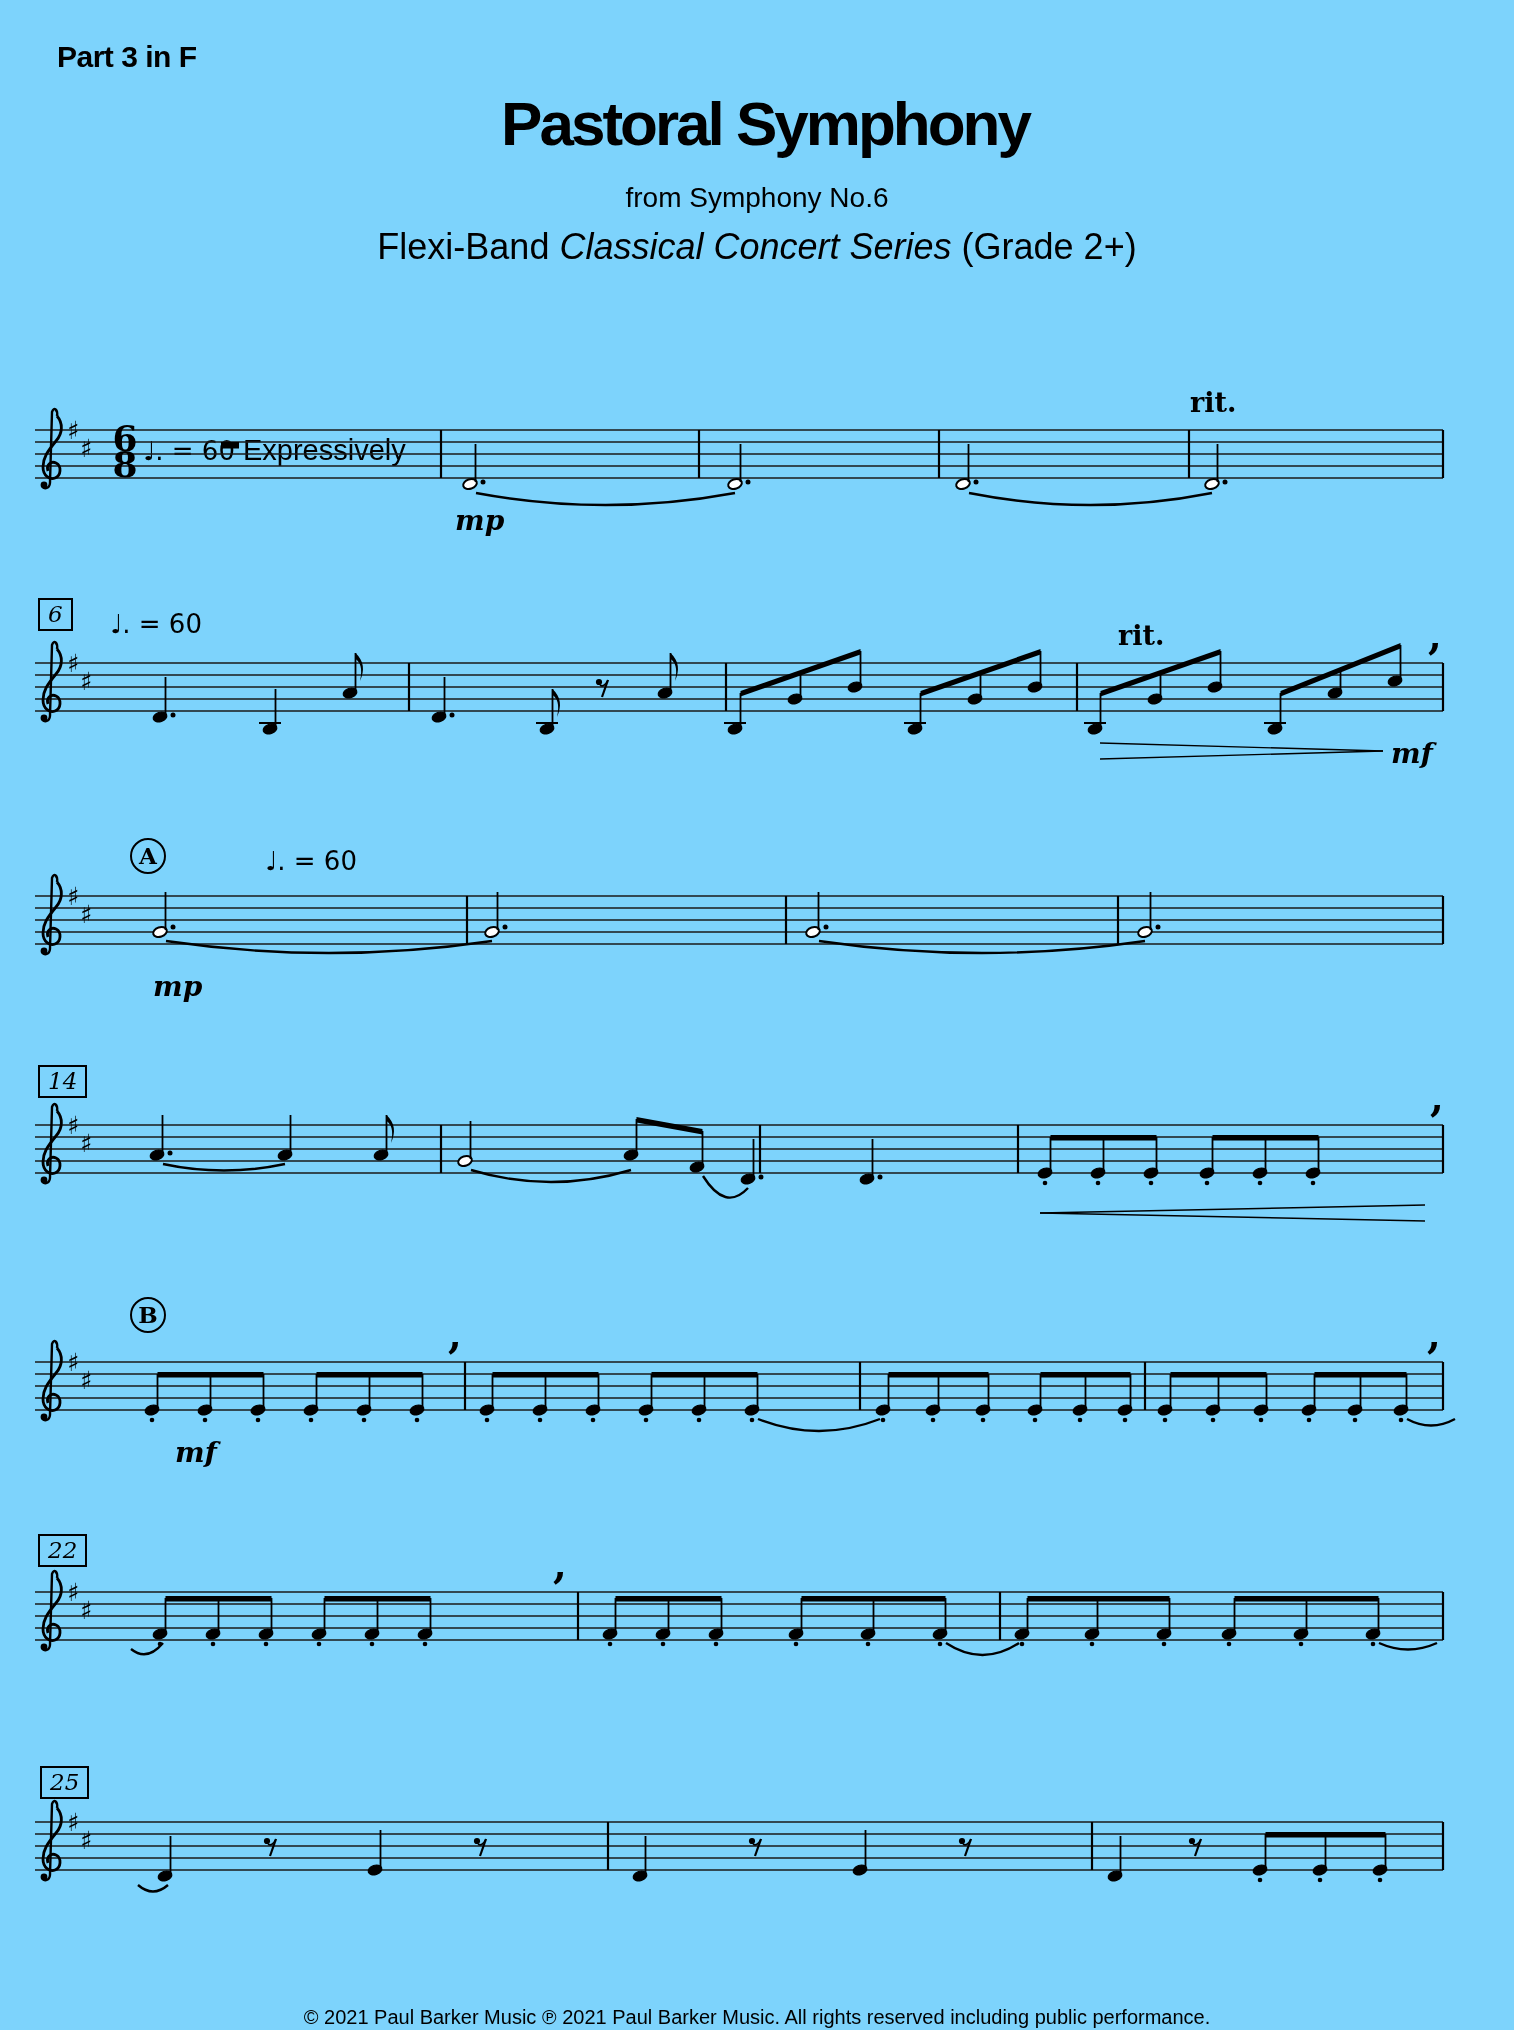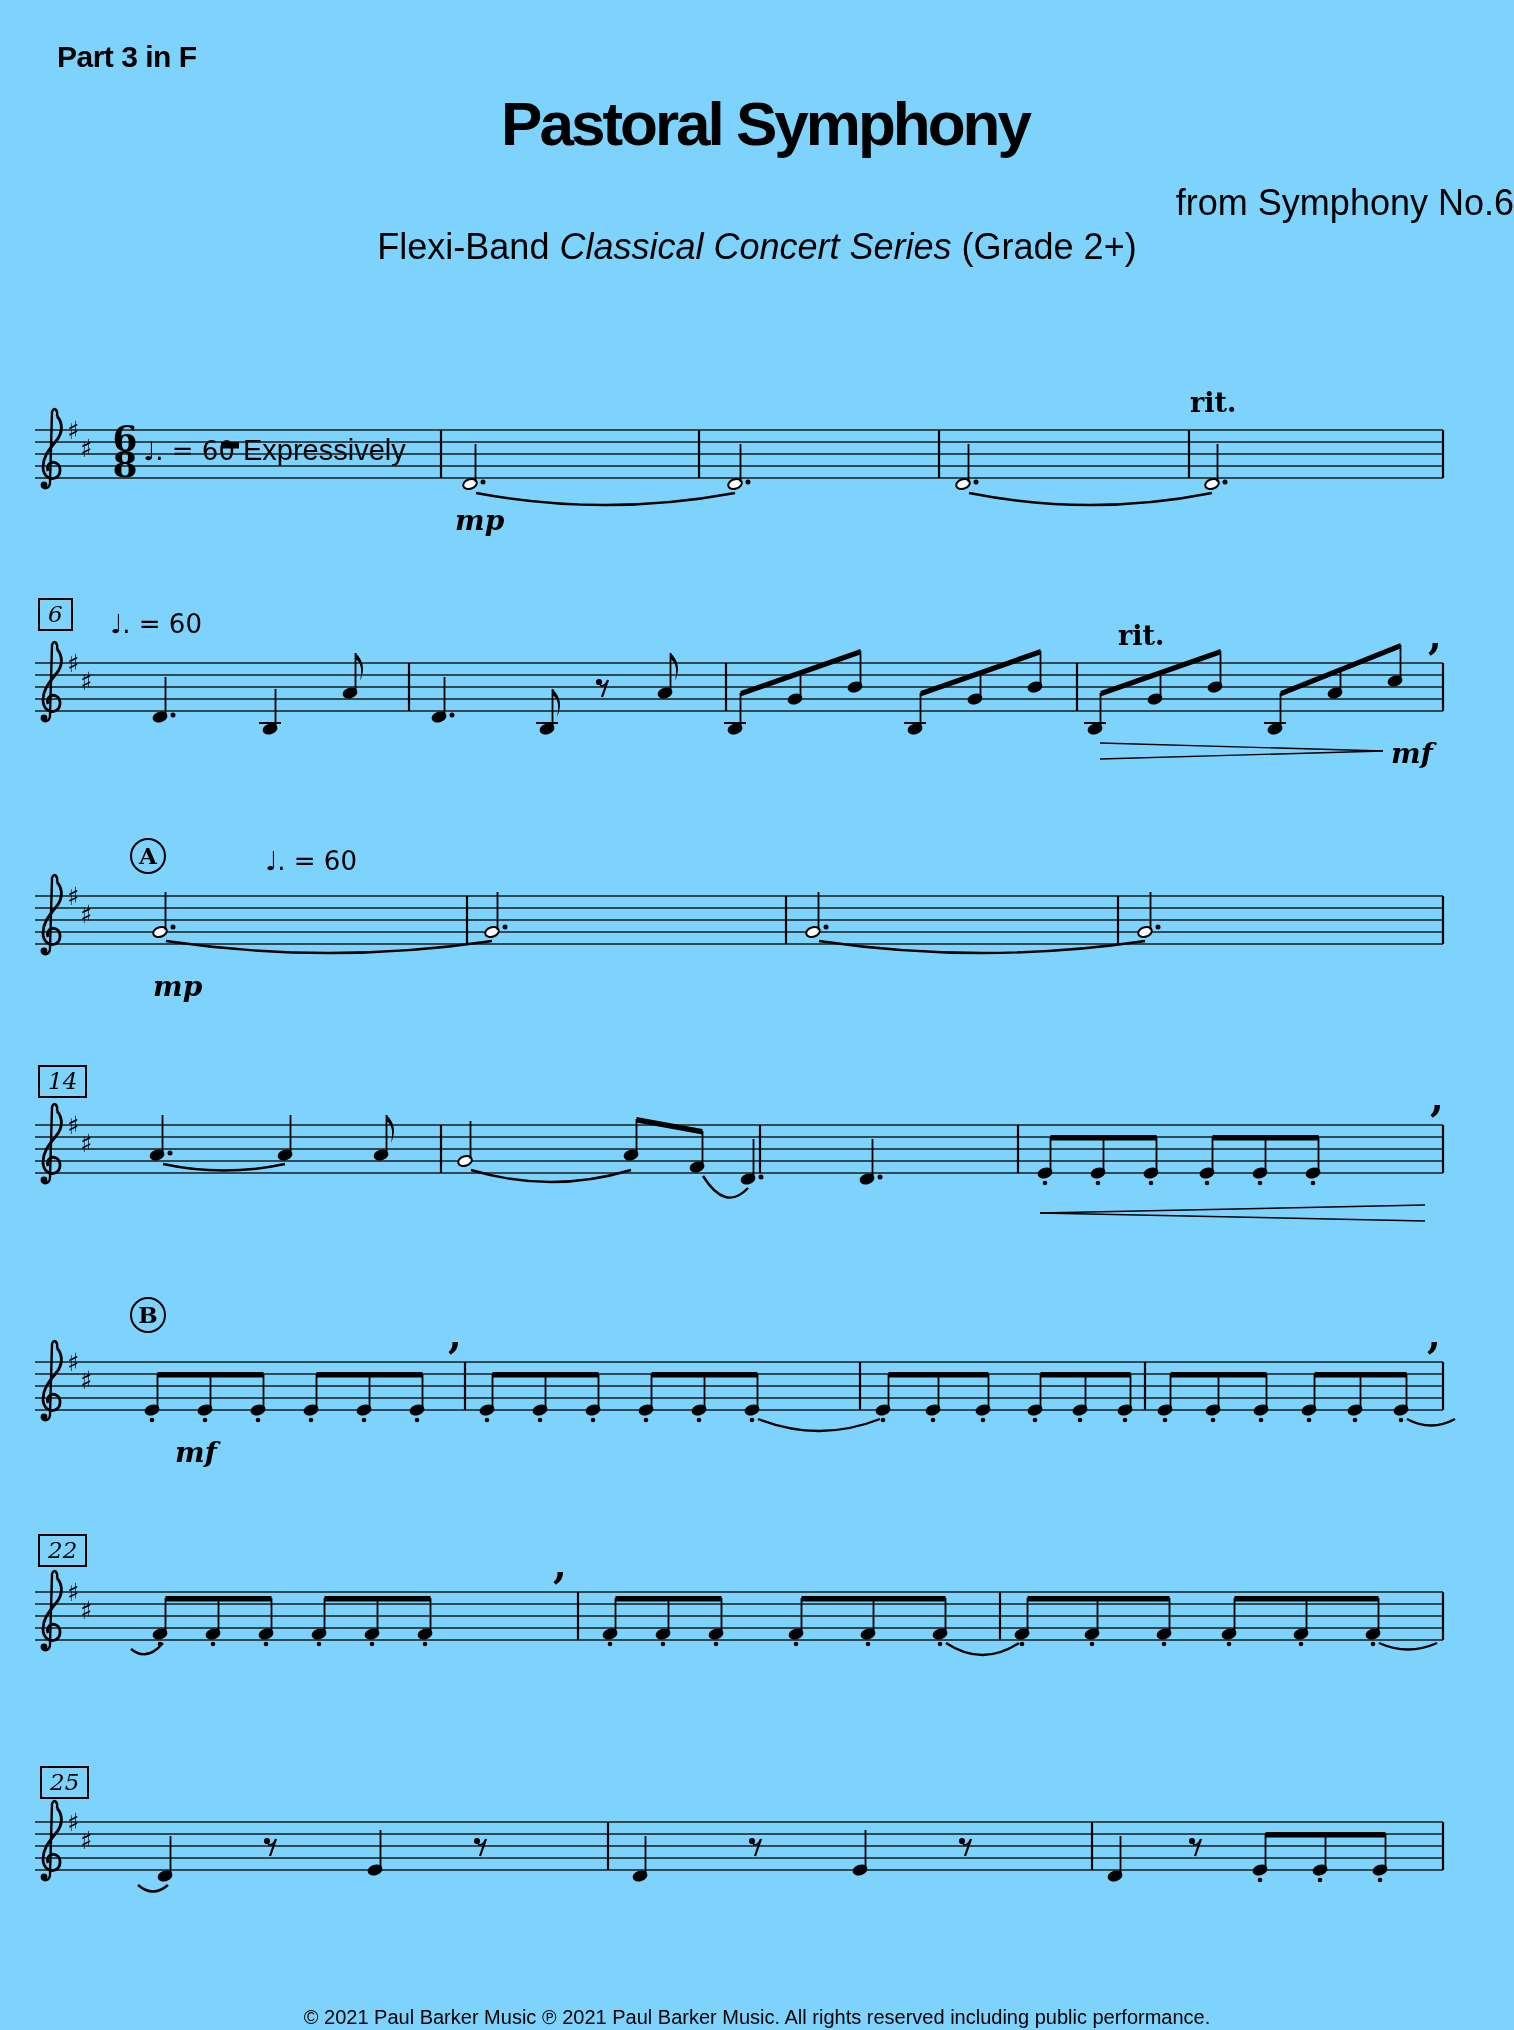--- a/index.html
+++ b/index.html
@@ -1,20 +1,20 @@
 <!DOCTYPE html>
 <html><head>
 <meta charset="utf-8">
 <style>
   html,body{margin:0;padding:0;background:#e8e8e8;}
   .page{position:relative;width:1514px;height:2030px;background:#7dd3fc;overflow:hidden;
         font-family:"Liberation Sans",sans-serif;color:#000;}
   .part-label{position:absolute;left:57px;top:40px;font-size:30px;font-weight:bold;letter-spacing:-0.5px;}
   .title{position:absolute;left:8px;top:88px;width:100%;text-align:center;font-size:62px;font-weight:bold;letter-spacing:-3px;}
-  .subtitle{position:absolute;left:0;top:182px;width:100%;text-align:right;font-size:36px;}
+  .subtitle{position:absolute;left:0;top:182px;width:100%;text-align:center;font-size:28px;}
   .series{position:absolute;left:0;top:226px;width:100%;text-align:center;font-size:36px;}
   .series .it{font-style:italic;}
   .credits{position:absolute;right:99px;top:304px;text-align:right;font-size:24px;line-height:30px;}
   .systems{position:absolute;left:35px;top:0;width:1410px;}
   .system{position:absolute;left:0;width:1410px;height:175px;}
   .system svg{position:absolute;left:0;top:0;overflow:visible;}
   .mlabel{position:absolute;font-family:"DejaVu Serif",serif;}
   .mlabel.box{border:2px solid #000;padding:1px 8px 2px 8px;font-style:italic;font-size:23px;}
   .mlabel.circle{border:2.5px solid #000;border-radius:50%;width:32px;height:32px;line-height:32px;
                  text-align:center;font-weight:bold;font-size:23px;}

